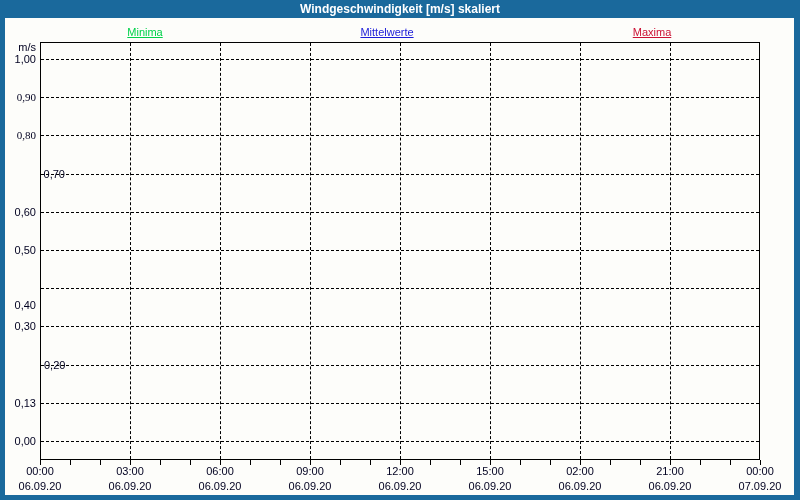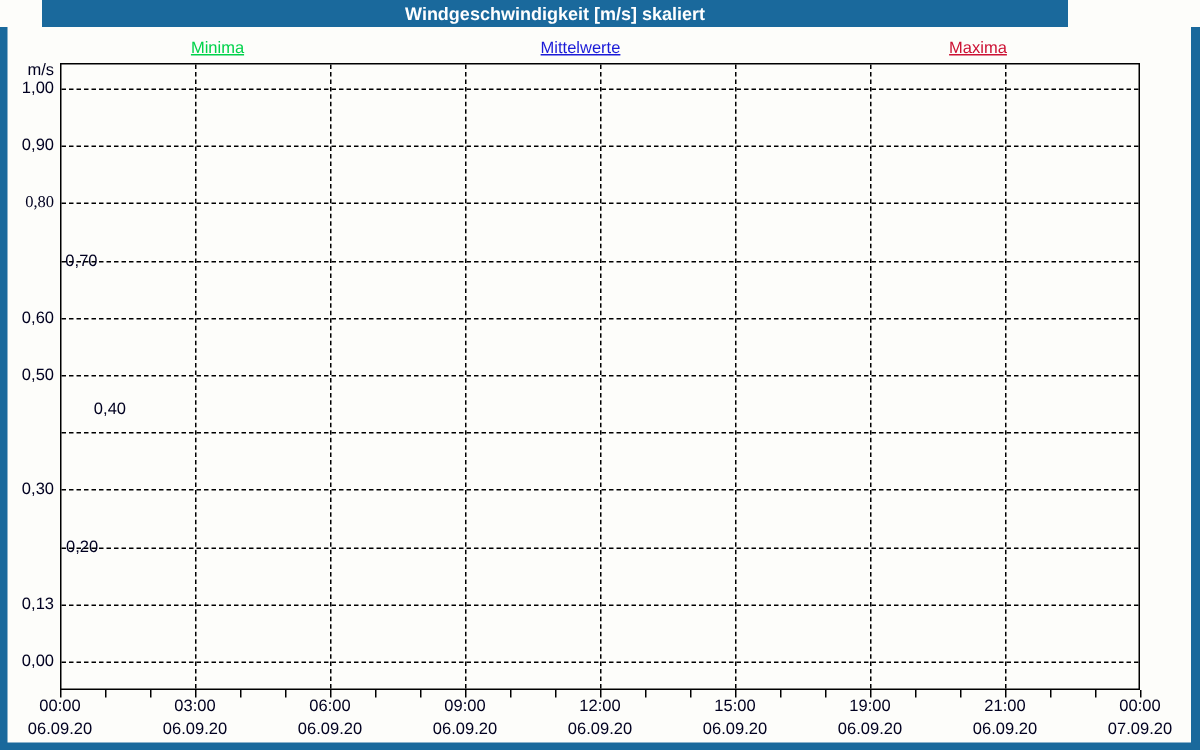--- a/index.html
+++ b/index.html
@@ -2,23 +2,23 @@
 <html><head>
 <meta charset="utf-8">
 <style>
   html,body{margin:0;padding:0;background:#fff;}
   *{box-sizing:border-box;}
   .window{
     position:relative;width:800px;height:500px;background:#fdfdfa;
     font-family:"Liberation Sans",sans-serif;overflow:hidden;
   }
   .titlebar{
-    position:absolute;left:0;top:0;width:684px;height:18px;
+    position:absolute;left:0;top:0;width:800px;height:18px;
     background:#1a699c;color:#ffffff;font-size:12px;font-weight:bold;
-    display:flex;align-items:flex-end;justify-content:center;line-height:18px;margin-left:28px;
+    display:flex;align-items:flex-end;justify-content:center;line-height:18px;
   }
   .frame{position:absolute;background:#1a699c;}
   .frame-left{left:0;top:18px;width:5px;height:482px;}
   .frame-right{left:794px;top:18px;width:6px;height:482px;}
   .frame-bottom{left:0;top:495px;width:800px;height:5px;}
   .plot-border{
     position:absolute;left:40px;top:42px;width:720px;height:418px;
     border:1px solid #000;background:transparent;
   }
   .legend-item{
@@ -78,26 +78,26 @@
       <div class="vgrid" style="left: 130px; top: 43px; height: 416px;"></div>
       <div class="vgrid" style="left: 220px; top: 43px; height: 416px;"></div>
       <div class="vgrid" style="left: 310px; top: 43px; height: 416px;"></div>
       <div class="vgrid" style="left: 400px; top: 43px; height: 416px;"></div>
       <div class="vgrid" style="left: 490px; top: 43px; height: 416px;"></div>
       <div class="vgrid" style="left: 580px; top: 43px; height: 416px;"></div>
       <div class="vgrid" style="left: 670px; top: 43px; height: 416px;"></div>
     </div>
   <div id="ylab-layer">
       <div class="ylab" style="top: 52px;">1,00</div>
-      <div class="ylab" style="top: 90.2px;">0,90</div>
+      <div class="ylab" style="top: 90.2px; font-family: Liberation Serif, serif;">0,90</div>
       <div class="ylab" style="top: 128.4px; font-family: Liberation Serif, serif;">0,80</div>
       <div class="ylab" style="top: 166.6px; margin-left: 29px;">0,70</div>
       <div class="ylab" style="top: 204.8px;">0,60</div>
       <div class="ylab" style="top: 243px;">0,50</div>
-      <div class="ylab" style="top: 266px; margin-left: 48px;">0,40</div>
+      <div class="ylab" style="top: 298px;">0,40</div>
       <div class="ylab" style="top: 319.4px;">0,30</div>
       <div class="ylab" style="top: 357.6px; padding-left: 44px;">0,20</div>
       <div class="ylab" style="top: 395.8px;">0,13</div>
       <div class="ylab" style="top: 434px;">0,00</div>
     </div>
   <div id="xtick-layer">
       <div class="xtick" style="left: 40px;"></div>
       <div class="xtick" style="left: 70px;"></div>
       <div class="xtick" style="left: 100px;"></div>
       <div class="xtick" style="left: 130px;"></div>
@@ -129,20 +129,20 @@
       <div class="xlab" style="left: 85px; top: 465px;">03:00</div>
       <div class="xdate" style="left: 85px; top: 480px;">06.09.20</div>
       <div class="xlab" style="left: 175px; top: 465px;">06:00</div>
       <div class="xdate" style="left: 175px; top: 480px;">06.09.20</div>
       <div class="xlab" style="left: 265px; top: 465px;">09:00</div>
       <div class="xdate" style="left: 265px; top: 480px;">06.09.20</div>
       <div class="xlab" style="left: 355px; top: 465px;">12:00</div>
       <div class="xdate" style="left: 355px; top: 480px;">06.09.20</div>
       <div class="xlab" style="left: 445px; top: 465px;">15:00</div>
       <div class="xdate" style="left: 445px; top: 480px;">06.09.20</div>
-      <div class="xlab" style="left: 535px; top: 465px;">19:00</div>
+      <div class="xlab" style="left: 535px; top: 465px;">02:00</div>
       <div class="xdate" style="left: 535px; top: 480px;">06.09.20</div>
       <div class="xlab" style="left: 625px; top: 465px;">21:00</div>
       <div class="xdate" style="left: 625px; top: 480px;">06.09.20</div>
       <div class="xlab" style="left: 715px; top: 465px;">00:00</div>
       <div class="xdate" style="left: 715px; top: 480px;">07.09.20</div>
     </div>
 </div>
 
 </body></html>

